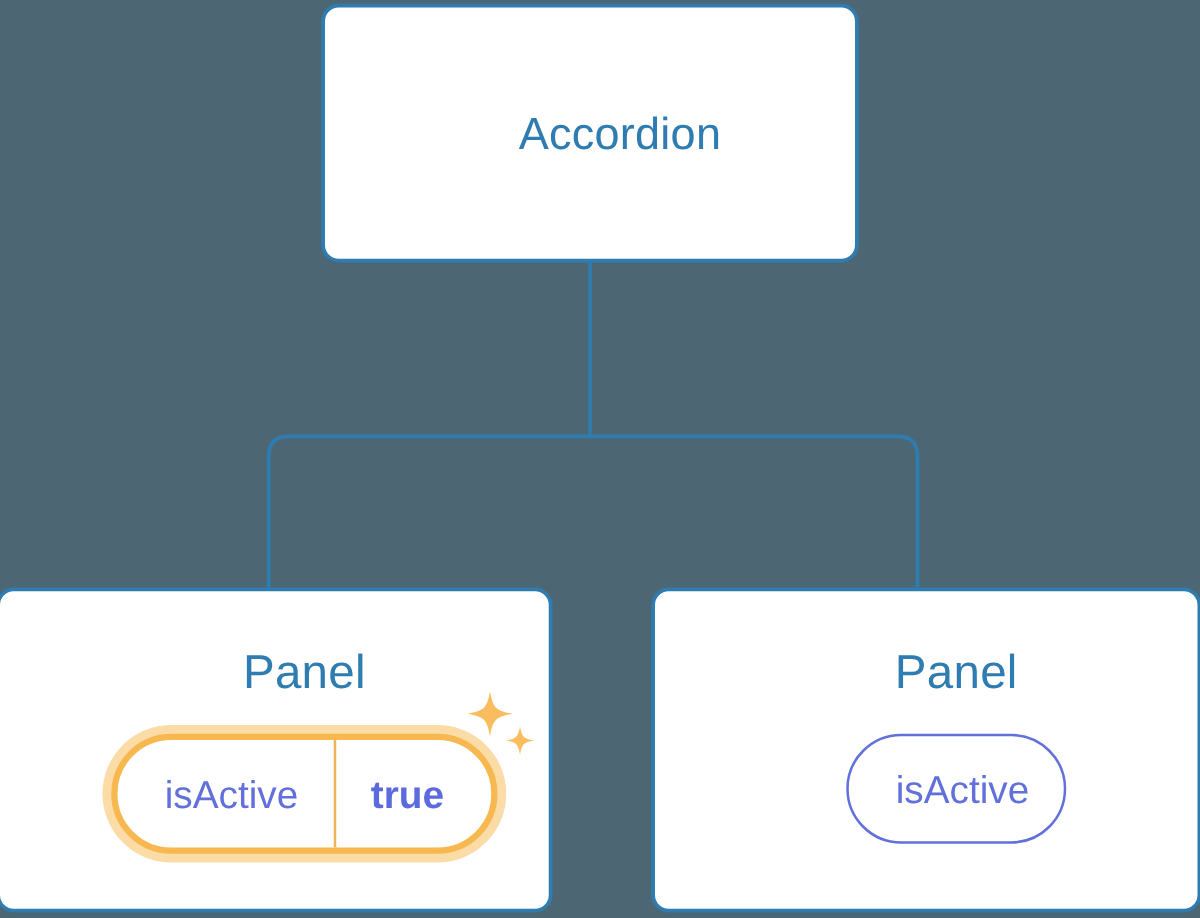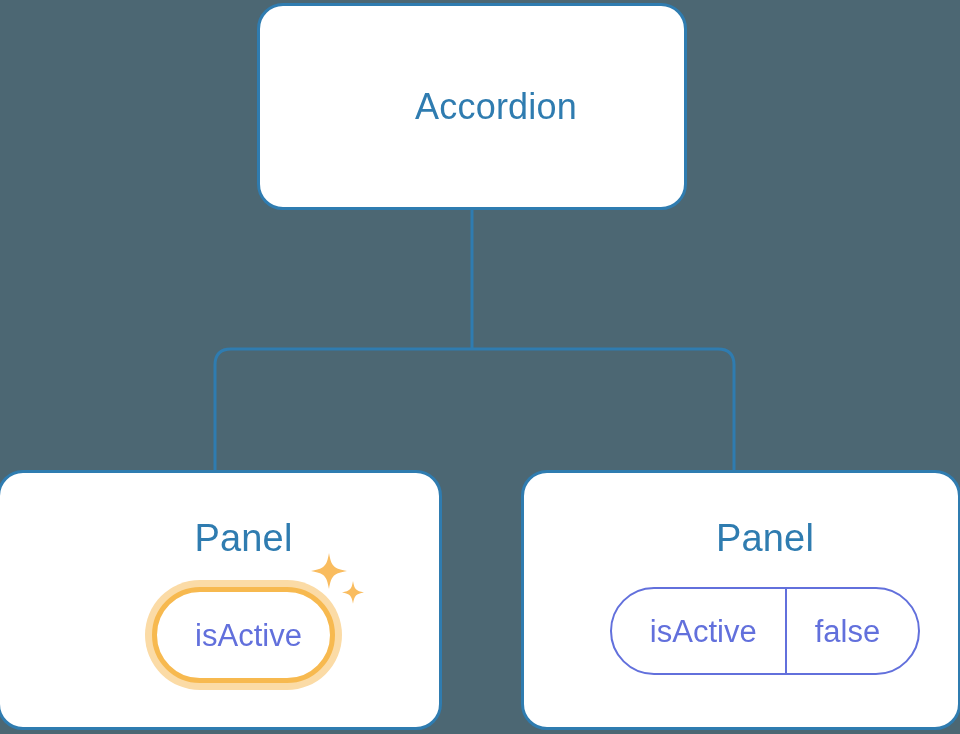--- a/index.html
+++ b/index.html
@@ -26,21 +26,21 @@
     top: 0;
     width: 960px;
     height: 734px;
   }
 
   
   .node {
     position: absolute;
     background: #ffffff;
     border: 3px solid #2f7cb0;
-    border-radius: 26px;
+    border-radius: 14px;
     box-sizing: border-box;
     display: flex;
     flex-direction: column;
     align-items: center;
     padding-left: 48px;
   }
   .node-root {
     left: 257px;
     top: 3px;
     width: 430px;
@@ -159,33 +159,33 @@
     <div class="node-title-root">Accordion</div>
   </div>
 
   <div class="node node-panel node-panel-left">
     <div class="node-title-panel">Panel</div>
 
     <div class="pill-wrap is-highlighted">
       <div class="pill-glow"></div>
       <div class="pill">
         <div class="pill-key">isActive</div>
+        <div class="pill-val">true</div>
       </div>
 
       <svg class="sparkles" viewBox="0 0 70 70" xmlns="http://www.w3.org/2000/svg">
         <path d="M26 4 C28.4 17.4 30.6 19.6 44 22 C30.6 24.4 28.4 26.6 26 40 C23.6 26.6 21.4 24.4 8 22 C21.4 19.6 23.6 17.4 26 4 Z" fill="#f9bc5f"></path>
         <path d="M50 32 C51.5 40.5 52.9 41.9 61 43.4 C52.9 44.9 51.5 46.3 50 54.8 C48.5 46.3 47.1 44.9 39 43.4 C47.1 41.9 48.5 40.5 50 32 Z" fill="#f9bc5f"></path>
       </svg>
     </div>
   </div>
 
   <div class="node node-panel node-panel-right">
     <div class="node-title-panel">Panel</div>
 
     <div class="pill-wrap">
       <div class="pill">
         <div class="pill-key">isActive</div>
-        <div class="pill-val">false</div>
       </div>
     </div>
   </div>
 
 </div>
 
 </body></html>

